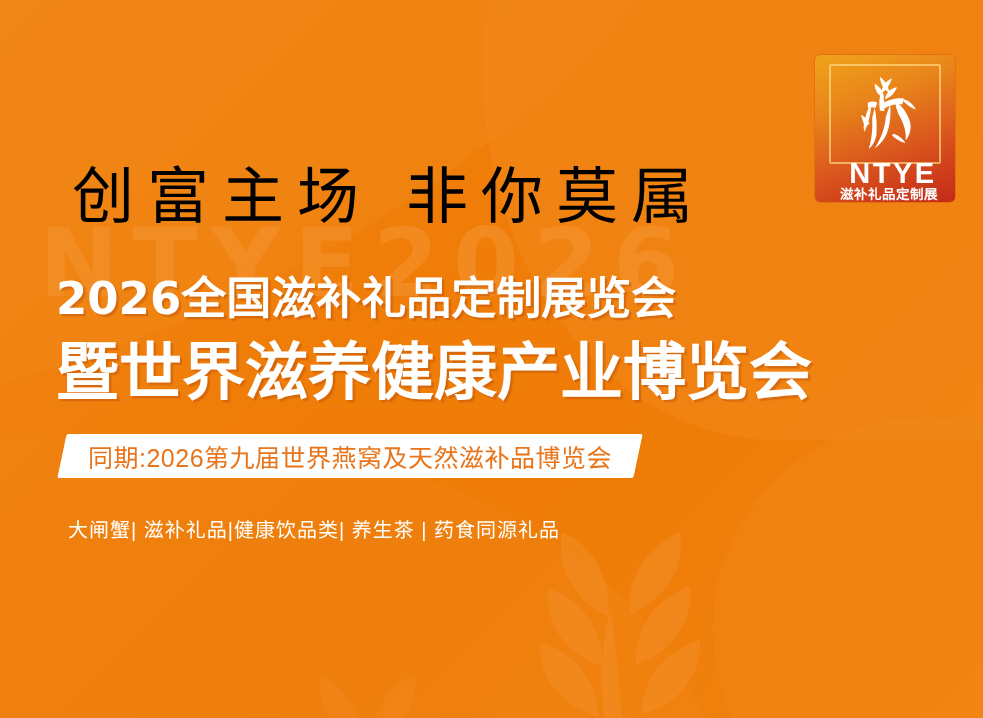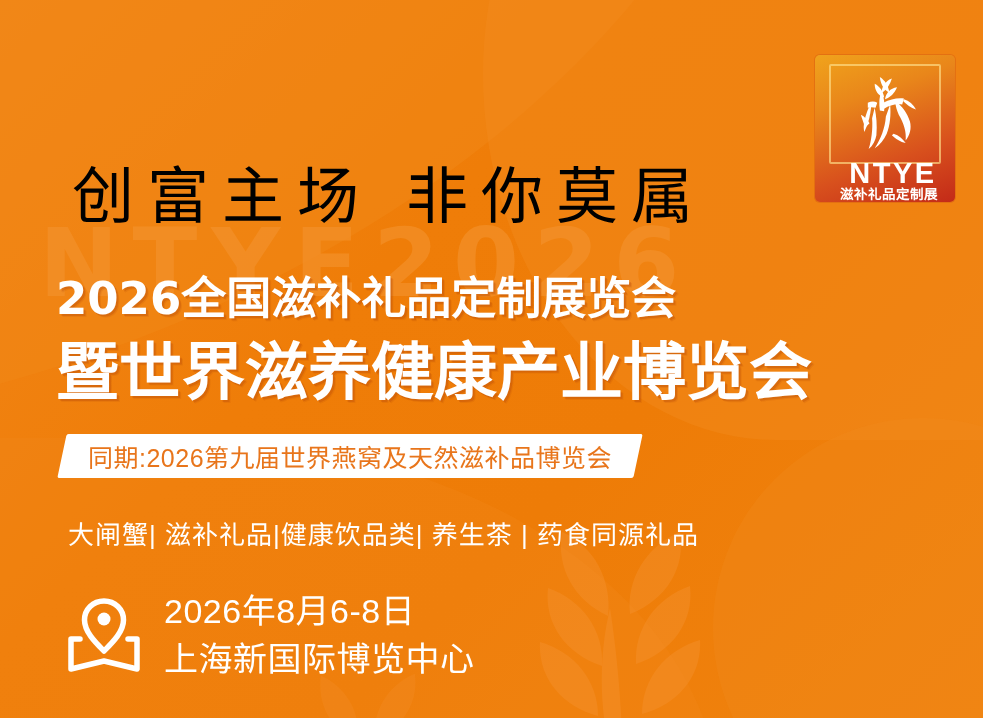--- a/index.html
+++ b/index.html
@@ -224,21 +224,21 @@
     letter-spacing: .5px;
     white-space: nowrap;
   }
 
   
   .categories {
     position: absolute;
     left: 68px;
     top: 514px;
     color: #ffffff;
-    font-size: 26px;
+    font-size: 20px;
     font-weight: 400;
     letter-spacing: 1px;
     white-space: nowrap;
   }
 
   
   .info {
     position: absolute;
     left: 66px;
     top: 588px;
@@ -334,29 +334,14 @@
     <div class="title-line title-line-1">2026全国滋补礼品定制展览会</div>
     <div class="title-line title-line-2">暨世界滋养健康产业博览会</div>
   </div>
 
   <div class="banner">
     <span class="banner-text">同期:2026第九届世界燕窝及天然滋补品博览会</span>
   </div>
 
   <div class="categories">大闸蟹| 滋补礼品|健康饮品类| 养生茶 | 药食同源礼品</div>
 
-  <div class="info">
-    <div class="info-icon">
-      <svg viewBox="0 0 76 84" xmlns="http://www.w3.org/2000/svg">
-        <g fill="none" stroke="#ffffff" stroke-width="5.5" stroke-linecap="round" stroke-linejoin="round">
-          <path d="M38 8 C27 8 18.5 16.5 18.5 27 C18.5 39 30 50 38 58 C46 50 57.5 39 57.5 27 C57.5 16.5 49 8 38 8 Z"></path>
-          <path d="M14 46 L5 46 L5 76 L38 68 L71 76 L71 46 L62 46"></path>
-        </g>
-        <circle cx="38" cy="26" r="6.5" fill="#ffffff"></circle>
-      </svg>
-    </div>
-    <div class="info-lines">
-      <div class="info-date">2026年8月6-8日</div>
-      <div class="info-venue">上海新国际博览中心</div>
-    </div>
-  </div>
 
 </div>
 
 </body></html>

